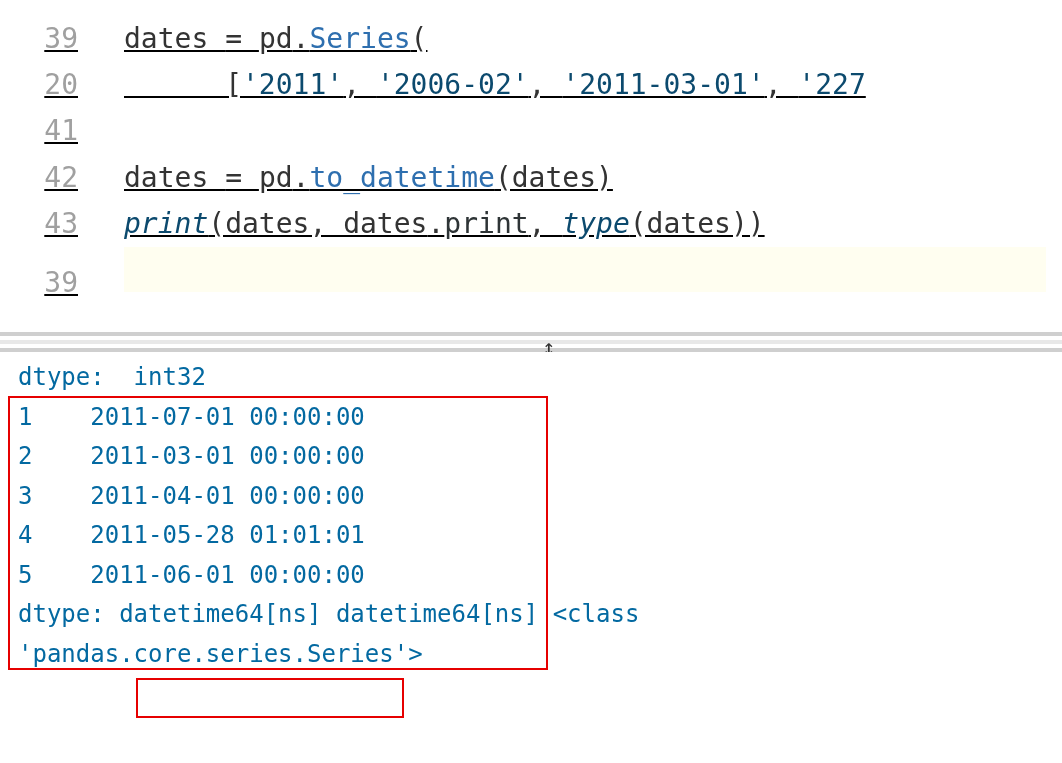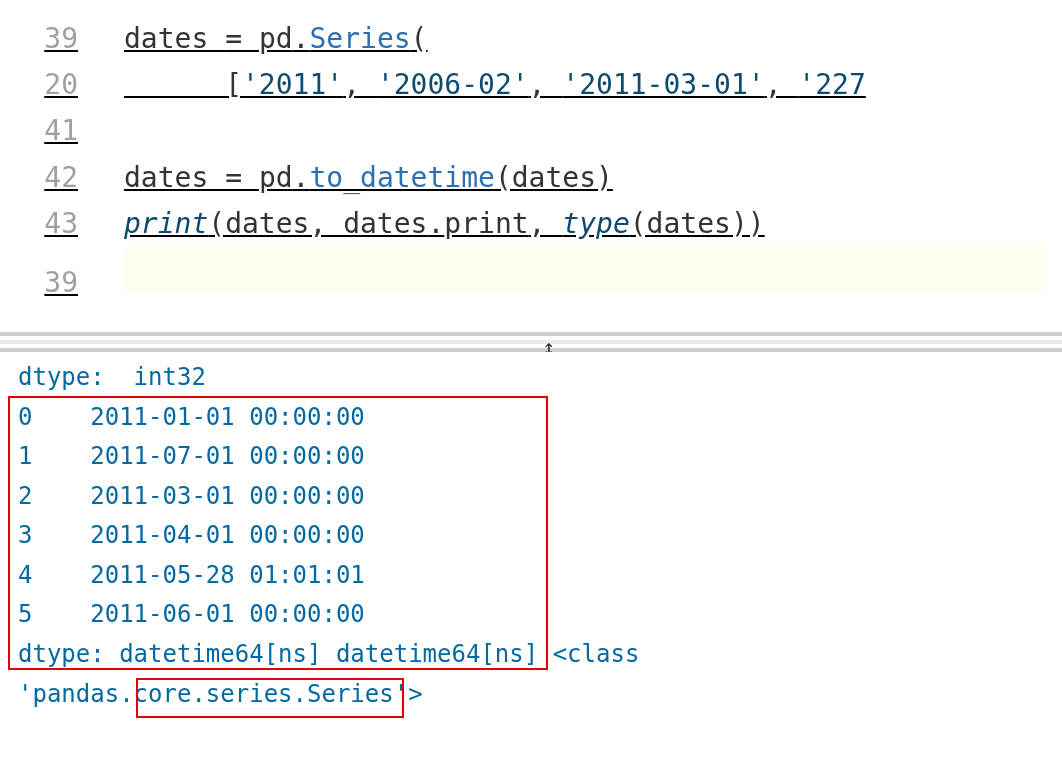--- a/index.html
+++ b/index.html
@@ -121,21 +121,20 @@
   <div class="splitter-line light"></div>
   <div class="splitter-line mid"></div>
   <div class="splitter-line light"></div>
   <div class="splitter-line dark"></div>
   <span class="resize-cursor">↕</span>
 </div>
 
 <div class="output-pane rel">
   <pre>dtype:  int32</pre>
   <div id="output-rows">
-      <pre>0    2011-01-01 00:00:00</pre>
       <pre>1    2011-07-01 00:00:00</pre>
       <pre>2    2011-03-01 00:00:00</pre>
       <pre>3    2011-04-01 00:00:00</pre>
       <pre>4    2011-05-28 01:01:01</pre>
       <pre>5    2011-06-01 00:00:00</pre>
     </div>
   <pre><span>dtype: </span><span>datetime64</span><span>[ns] datetime64[ns] &lt;class</span></pre>
   <pre>'pandas.core.series.Series'&gt;</pre>
 </div>
 

